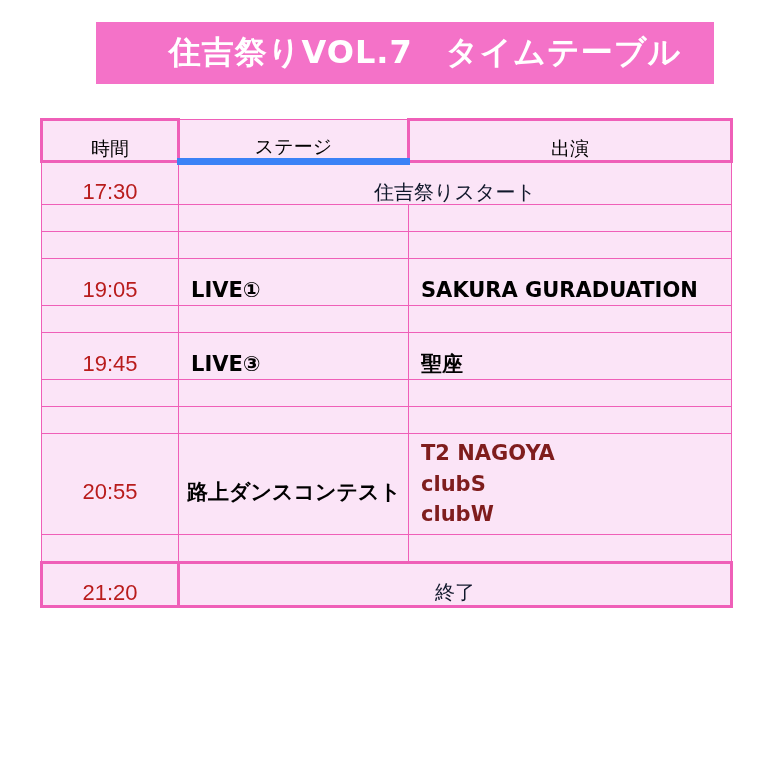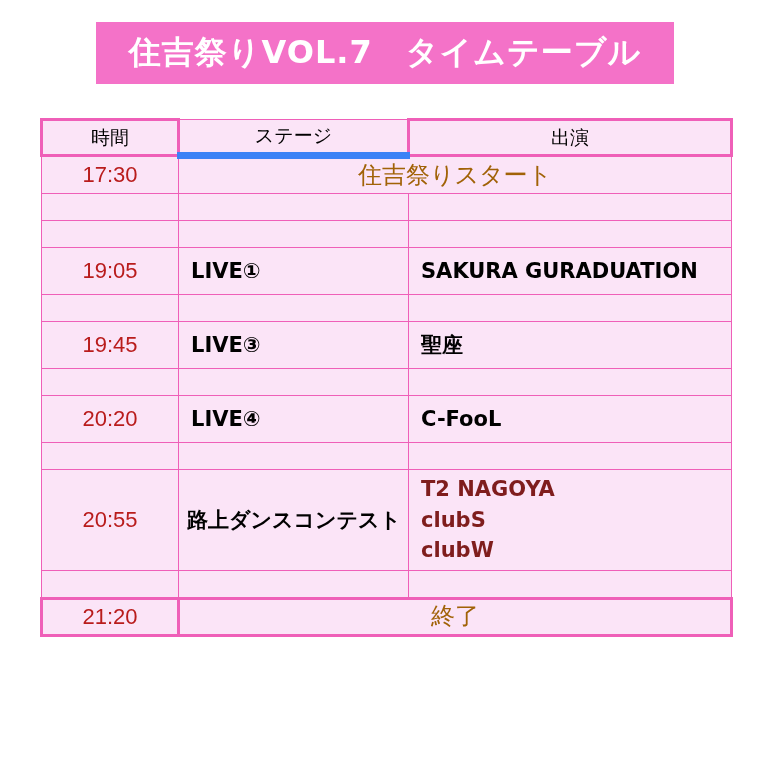--- a/index.html
+++ b/index.html
@@ -23,20 +23,21 @@
   .title-banner {
     position: absolute;
     left: 96px;
     top: 22px;
     width: 578px;
     height: 62px;
     background: #f472c8;
     display: flex;
     align-items: center;
     justify-content: center;
+    padding-left: 40px;
   }
   .title-text {
     color: #ffffff;
     font-family: "DejaVu Sans", sans-serif;
     font-weight: bold;
     font-size: 32px;
     letter-spacing: 1px;
     white-space: nowrap;
   }
   
@@ -75,20 +76,21 @@
     font-size: 19px;
     color: #000000;
     background: #fbe4f7;
   }
   tr.head td.hd {
     border-bottom: 7px solid #3b82f6;
   }
   .cell-text {
     display: block;
     line-height: 1.15;
+    margin-top: 16px;
   }
   .c-center { text-align: center; }
   .c-left { text-align: left; padding-left: 12px; }
 
   td.row-main {
     height: 46px;
   }
   td.row-spacer {
     height: 26px;
   }
@@ -102,22 +104,22 @@
     text-align: center;
   }
   .bold-txt {
     font-family: "DejaVu Sans", sans-serif;
     font-weight: bold;
     font-size: 21px;
     color: #000000;
   }
   .plain-txt {
     font-family: "DejaVu Sans", sans-serif;
-    font-size: 24px;
-    color: #a16207;
+    font-size: 20px;
+    color: #0f172a;
   }
   .multi-line {
     font-family: "DejaVu Sans", sans-serif;
     font-weight: bold;
     font-size: 21px;
     color: #7f1d1d;
     text-align: left;
     padding-left: 12px;
     line-height: 1.45;
   }
@@ -234,31 +236,20 @@
               <span class="cell-text"></span>
             </td>
           <td class="row-spacer">
               <span class="cell-text"></span>
             </td>
           <td class="row-spacer">
               <span class="cell-text"></span>
             </td>
         </tr>
 
-        <tr>
-          <td class="row-main">
-            <span class="cell-text time-txt">20:20</span>
-          </td>
-          <td class="row-main">
-            <span class="cell-text bold-txt c-left">LIVE④</span>
-          </td>
-          <td class="row-main">
-            <span class="cell-text bold-txt c-left">C-FooL</span>
-          </td>
-        </tr>
 
         <tr>
           <td class="row-spacer">
               <span class="cell-text"></span>
             </td>
           <td class="row-spacer">
               <span class="cell-text"></span>
             </td>
           <td class="row-spacer">
               <span class="cell-text"></span>

